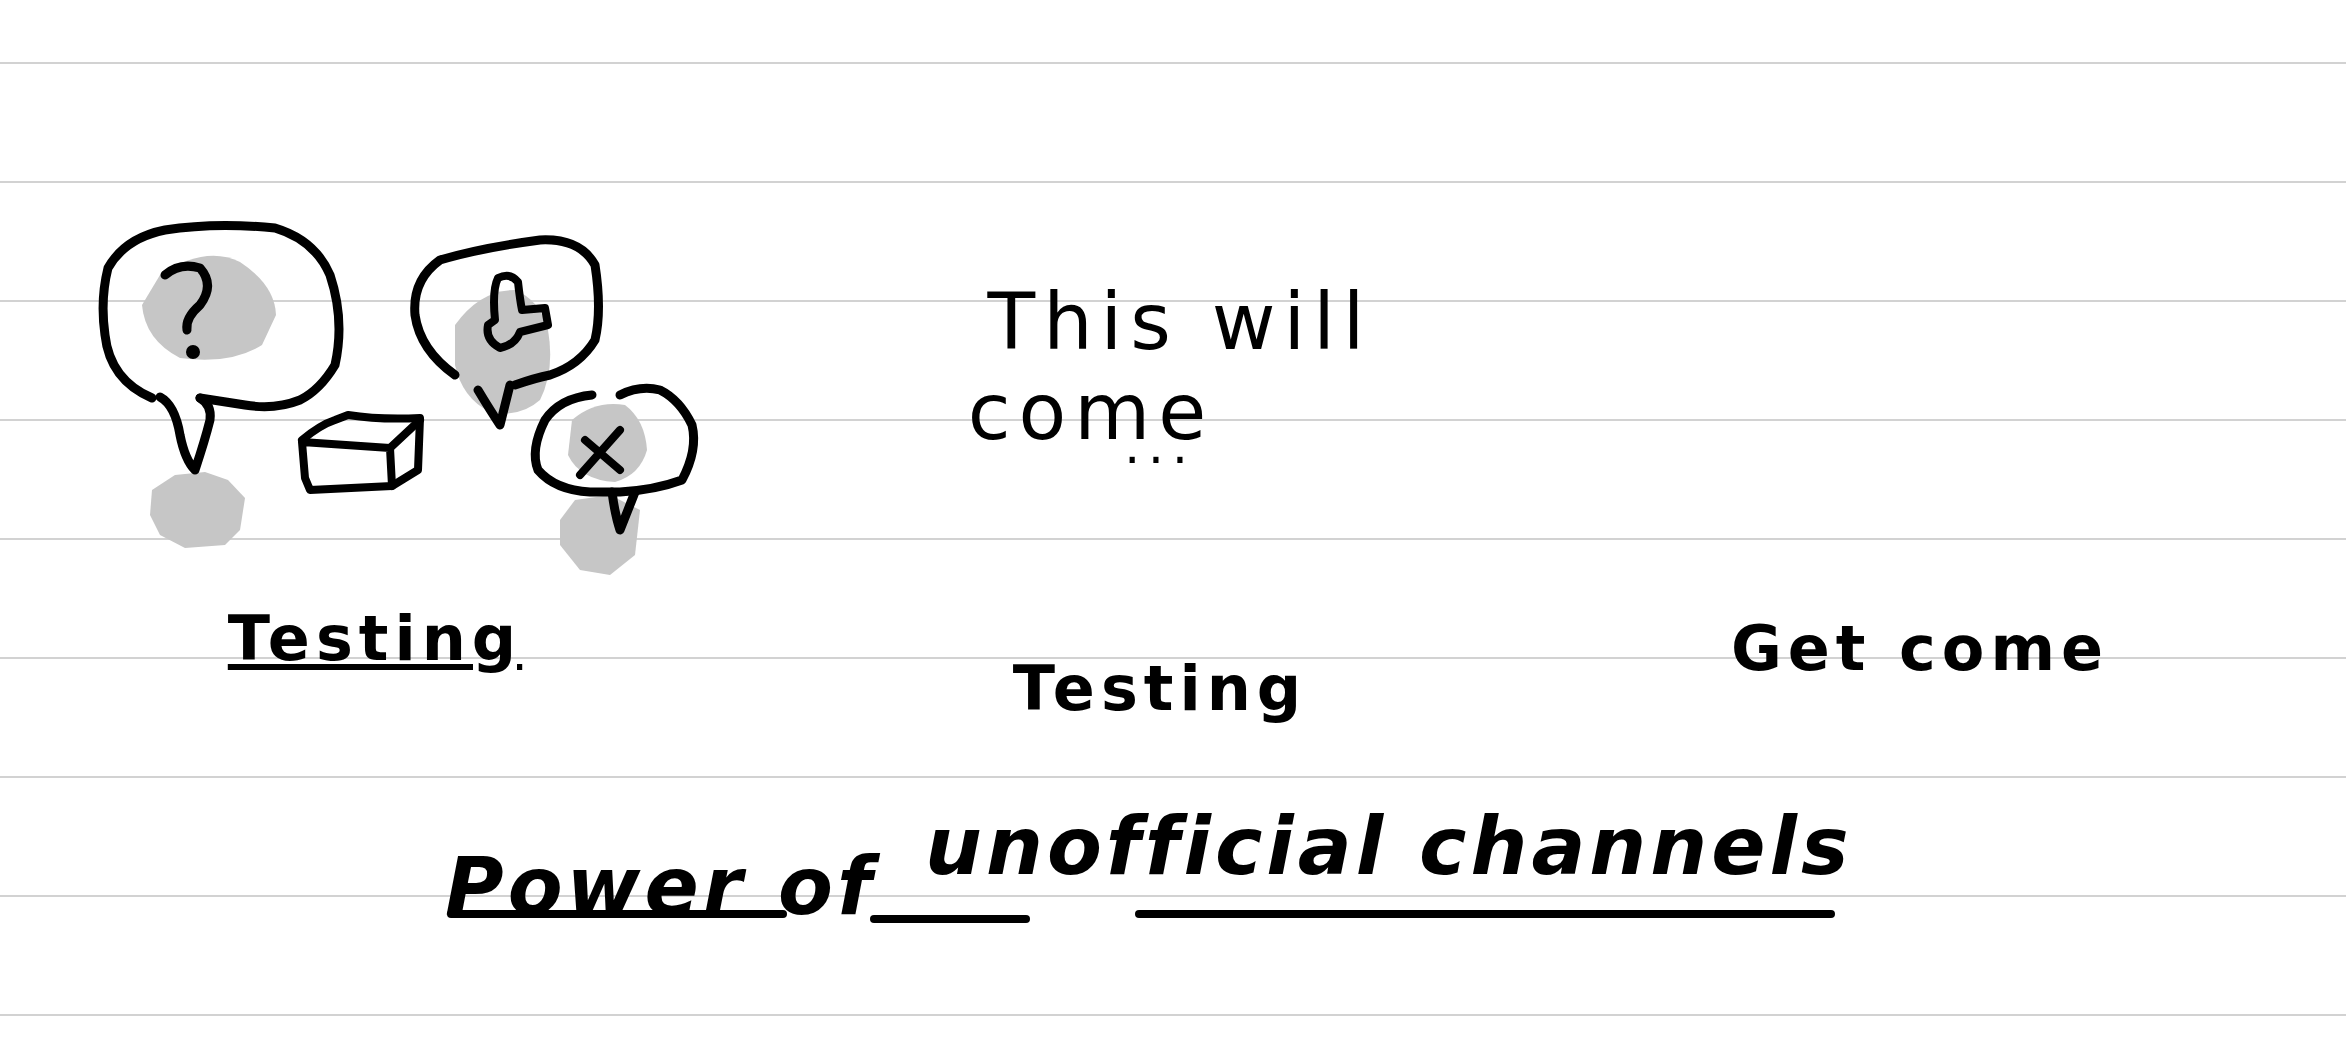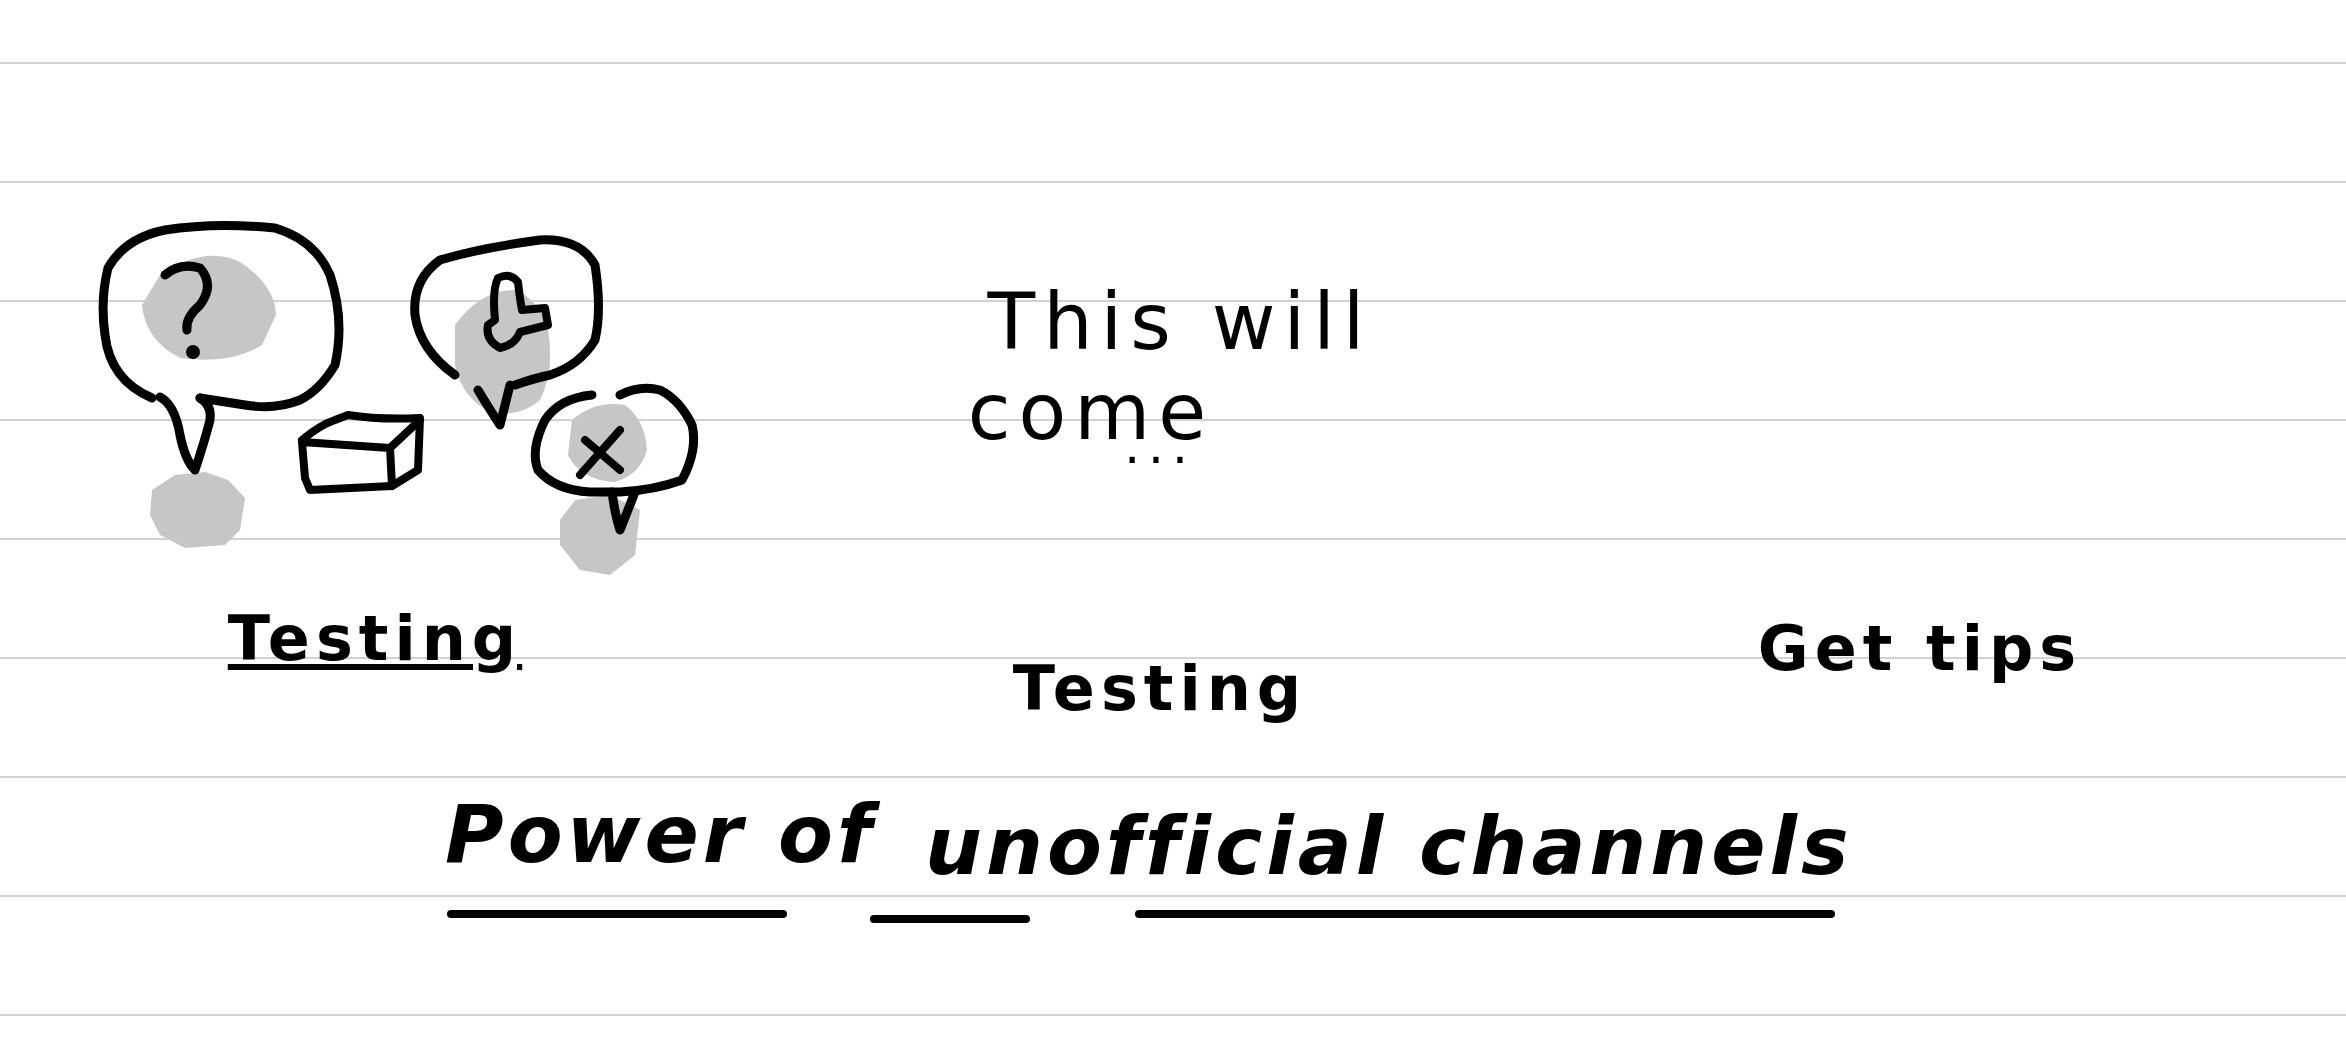--- a/index.html
+++ b/index.html
@@ -118,21 +118,21 @@
 
   
   <div class="hand-text label center" style="left:375px; top:580px;text-decoration:underline;">Testing</div>
 
   <div class="hand-text bubble-text center" style="left:1180px; top:255px;">This will</div>
   <div class="hand-text bubble-text center" style="left:1091px; top:345px;">come</div>
   <div class="hand-text bubble-text center" style="left:1160px; top:395px; font-size:50px;">...</div>
 
   <div class="hand-text label center" style="left:1160px; top:630px;">Testing</div>
 
-  <div class="hand-text label center" style="left:1920px; top:590px;">Get tips</div>
+  <div class="hand-text label center" style="left:1920px; top:590px;">Get come</div>
 
-  <div class="hand-text title" style="left:445px; top:788px;text-align:right;">Power of</div>
+  <div class="hand-text title" style="left:445px; top:840px;text-align:right;">Power of</div>
   <div class="hand-text title" style="left:925px; top:800px;">unofficial channels</div>
 
   <div class="underline" style="left:447px; top:910px; width:340px;"></div>
   <div class="underline" style="left:870px; top:915px; width:160px;"></div>
   <div class="underline" style="left:1135px; top:910px; width:700px;"></div>
 </div>
 
 </body></html>

